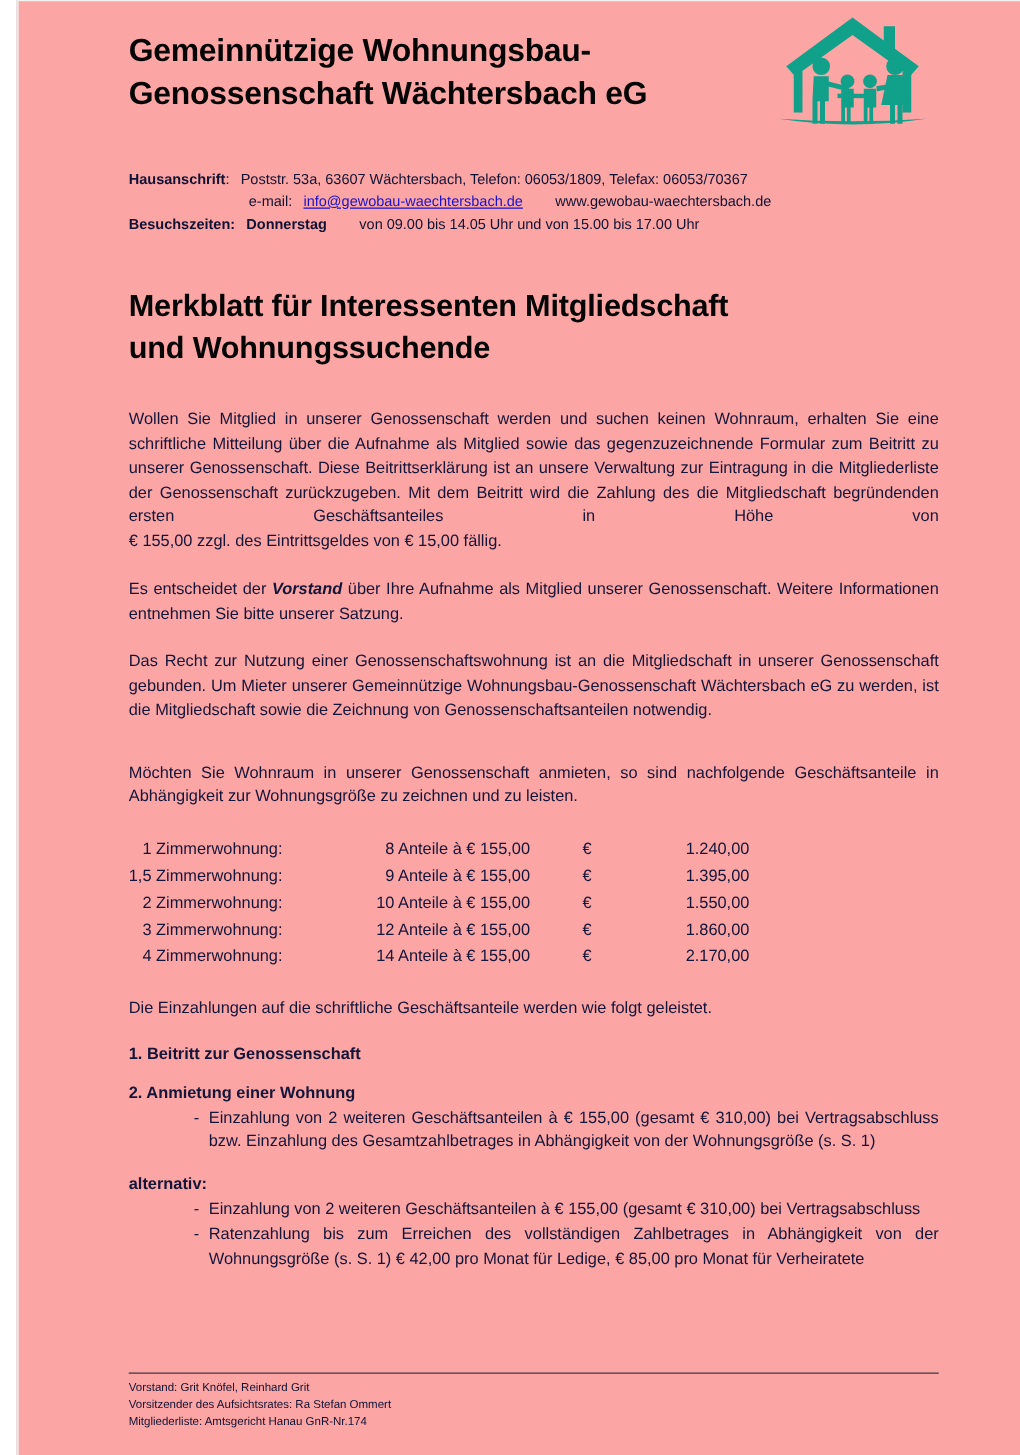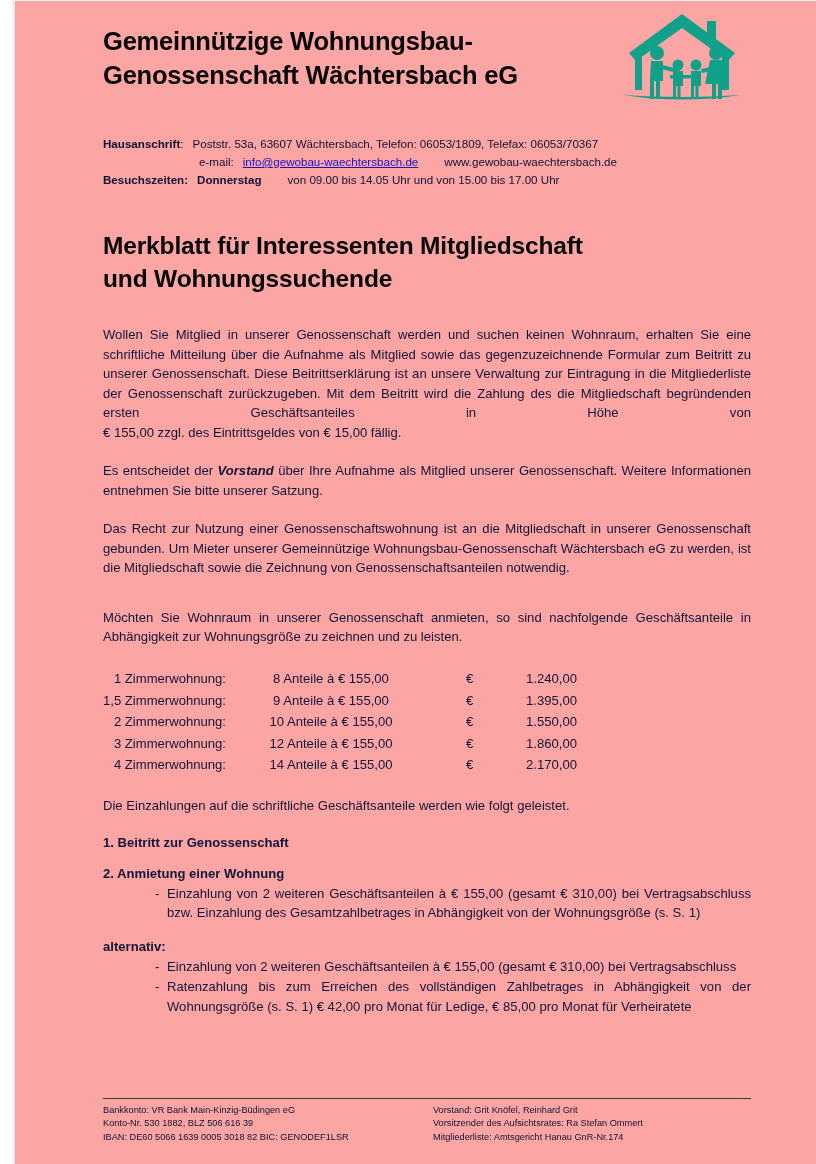--- a/index.html
+++ b/index.html
@@ -105,23 +105,23 @@
     border-collapse: collapse;
     font-size: 13.1px;
     color: #131539;
   }
   .share-table td {
     padding: 1.5px 0;
     white-space: nowrap;
     line-height: 1.42;
   }
   .col-rooms { text-align: right; width: 118px; padding-right: 4px !important; }
-  .col-shares { text-align: center; width: 186px; padding-left: 8px !important; }
+  .col-shares { text-align: right; width: 186px; padding-left: 8px !important; }
   .col-cur { text-align: left; width: 60px; padding-left: 42px !important; }
-  .col-amt { text-align: left; width: 96px; }
+  .col-amt { text-align: center; width: 96px; }
 
   
   .section { margin-top: 16px; }
   .section-head {
     font-size: 13.1px;
     font-weight: bold;
     margin-bottom: 3px;
     color: #131539;
   }
   ul.dash-list {
@@ -295,25 +295,20 @@
         <ul class="dash-list">
           <li>Einzahlung von 2 weiteren Geschäftsanteilen à € 155,00 (gesamt € 310,00) bei Vertragsabschluss</li>
           <li>Ratenzahlung bis zum Erreichen des vollständigen Zahlbetrages in Abhängigkeit von der Wohnungsgröße (s. S. 1) € 42,00 pro Monat für Ledige, € 85,00 pro Monat für Verheiratete</li>
         </ul>
       </div>
 
     </div>
   </div>
 
   <div class="footer">
-    <div class="footer-col left">
-      <div>Bankkonto: VR Bank Main-Kinzig-Büdingen eG</div>
-      <div>Konto-Nr. 530 1882, BLZ 506 616 39</div>
-      <div>IBAN: DE60 5066 1639 0005 3018 82  BIC: GENODEF1LSR</div>
-    </div>
     <div class="footer-col right">
       <div>Vorstand: Grit Knöfel, Reinhard Grit</div>
       <div>Vorsitzender des Aufsichtsrates: Ra Stefan Ommert</div>
       <div>Mitgliederliste: Amtsgericht Hanau GnR-Nr.174</div>
     </div>
   </div>
 
 </div>
 
 </body></html>

